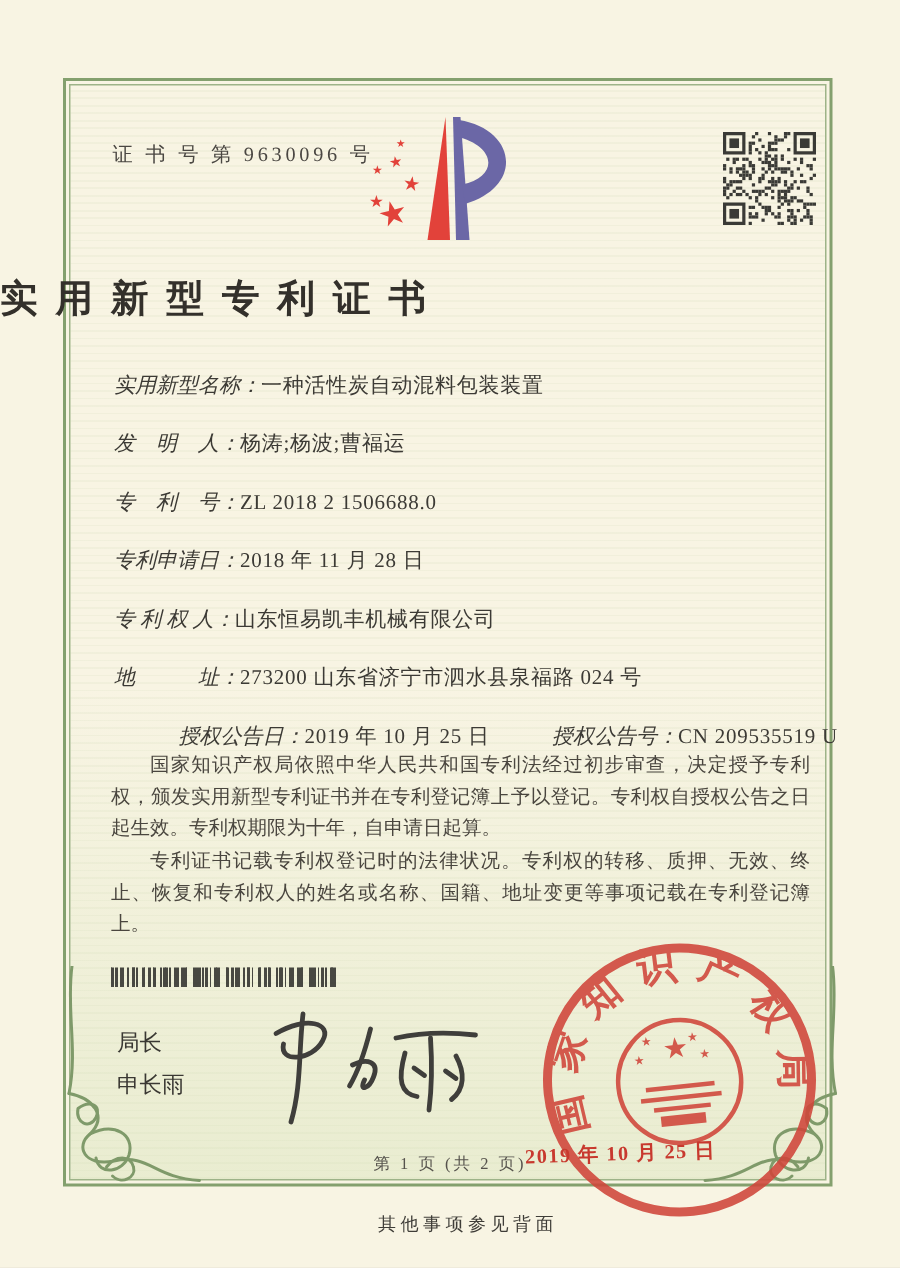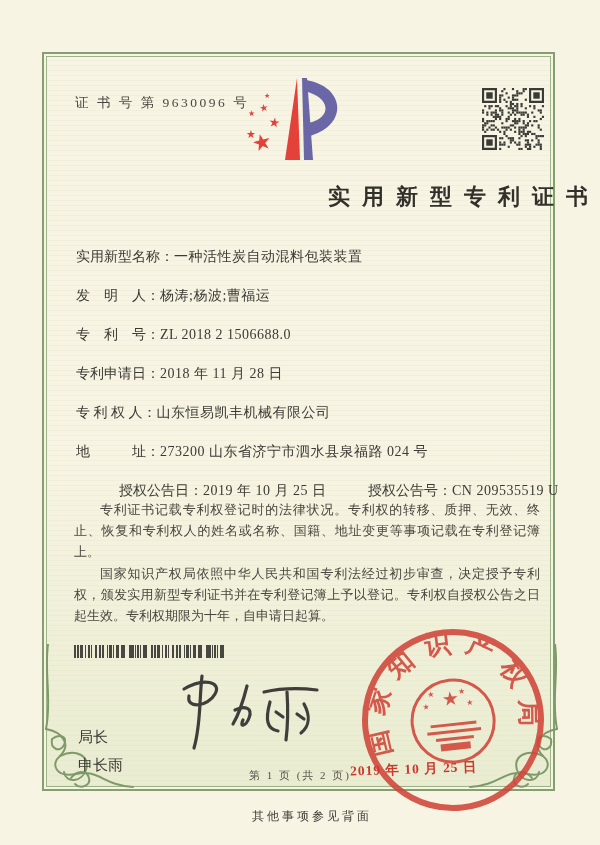--- a/index.html
+++ b/index.html
@@ -7,36 +7,36 @@
         font-family:"Liberation Serif","DejaVu Serif",serif;color:#3b3935;}
   .frame{position:absolute;left:42px;top:52px;width:513px;height:739px;
          border:2px solid #84a06e;box-sizing:border-box;}
   .frame-inner{position:absolute;inset:2px;border:1px solid #9db388;
          background:
            linear-gradient(to bottom, rgba(214,228,186,0) 55%, rgba(209,224,178,0.38) 100%),
            repeating-linear-gradient(0deg, rgba(158,183,128,0.08) 0 1px, rgba(0,0,0,0) 1px 5px);}
   .cert-no{position:absolute;left:75px;top:94px;font-size:13.5px;letter-spacing:2.5px;color:#4a4742;}
   .logo{position:absolute;left:240px;top:72px;}
   .qr{position:absolute;left:482px;top:88px;width:62px;height:62px;}
-  .title{position:absolute;left:0;top:182px;width:100%;text-align:right;
-         font-size:22px;font-weight:700;letter-spacing:12px;color:#33302b;}
+  .title{position:absolute;left:0;top:182px;width:100%;text-align:left;
+         font-size:25px;font-weight:700;letter-spacing:12px;color:#33302b;}
   .fields{position:absolute;left:76px;top:248px;width:450px;font-size:14px;}
   .field-row{margin-bottom:21px;white-space:nowrap;}
-  .field-label{white-space:pre;color:#3c3a35;}
+  .field-label{white-space:pre;color:#3c3a35;font-style:italic;}
   .field-value{color:#3c3a35;letter-spacing:0.5px;}
   .grant-row{white-space:nowrap;margin-left:43px;}
   .grant-no{margin-left:38px;}
   .paras{position:absolute;left:74px;top:500px;width:466px;font-size:13px;line-height:1.6;
          color:#4a463f;text-align:justify;}
   .paras p{margin:0 0 2px 0;text-indent:2em;}
   .barcode{position:absolute;left:74px;top:645px;width:152px;height:13px;opacity:.85;
          background:
            repeating-linear-gradient(90deg,#2b2b28 0 1px,transparent 1px 3px,#2b2b28 3px 5px,transparent 5px 6px,#2b2b28 6px 7px,transparent 7px 11px),
            repeating-linear-gradient(90deg,#2b2b28 0 2px,transparent 2px 7px);}
-  .signer{position:absolute;left:78px;top:724px;font-size:15px;line-height:1.85;color:#3a3833;}
+  .signer{position:absolute;left:78px;top:683px;font-size:15px;line-height:1.85;color:#3a3833;}
   .signature{position:absolute;left:168px;top:662px;}
   .seal{position:absolute;left:358px;top:625px;transform:rotate(-6deg);opacity:.88;}
   .seal-date{position:absolute;left:350px;top:760px;width:150px;font-size:13.5px;font-weight:700;
          letter-spacing:1px;color:#c8392e;transform:rotate(-2deg);}
   .page-num{position:absolute;left:0;top:768px;width:100%;text-align:center;
          font-size:11px;letter-spacing:2px;color:#55524c;}
   .footer-note{position:absolute;left:12px;top:808px;width:100%;text-align:center;
          font-size:12px;letter-spacing:3px;color:#3f3d38;}
   .flourish{position:absolute;stroke:#7f9a6a;fill:none;stroke-width:2;stroke-linecap:round;}
   .fl-left{left:41px;top:644px;}
@@ -336,22 +336,22 @@
     <div class="field-row">
       <span class="field-label">地　　　址：</span><span class="field-value">273200 山东省济宁市泗水县泉福路 024 号</span>
     </div>
     <div class="field-row grant-row">
       <span class="field-label">授权公告日：</span><span class="field-value">2019 年 10 月 25 日</span>
       <span class="field-label grant-no">授权公告号：</span><span class="field-value">CN 209535519 U</span>
     </div>
   </div>
 
   <div class="paras">
+    <p>国家知识产权局依照中华人民共和国专利法经过初步审查，决定授予专利权，颁发实用新型专利证书并在专利登记簿上予以登记。专利权自授权公告之日起生效。专利权期限为十年，自申请日起算。</p>
     <p>专利证书记载专利权登记时的法律状况。专利权的转移、质押、无效、终止、恢复和专利权人的姓名或名称、国籍、地址变更等事项记载在专利登记簿上。</p>
-    <p>国家知识产权局依照中华人民共和国专利法经过初步审查，决定授予专利权，颁发实用新型专利证书并在专利登记簿上予以登记。专利权自授权公告之日起生效。专利权期限为十年，自申请日起算。</p>
   </div>
 
   <div class="barcode"></div>
 
   <div class="signer">
     <div>局长</div>
     <div>申长雨</div>
   </div>
 
   <svg class="signature" width="160" height="92" viewBox="0 0 160 92">

